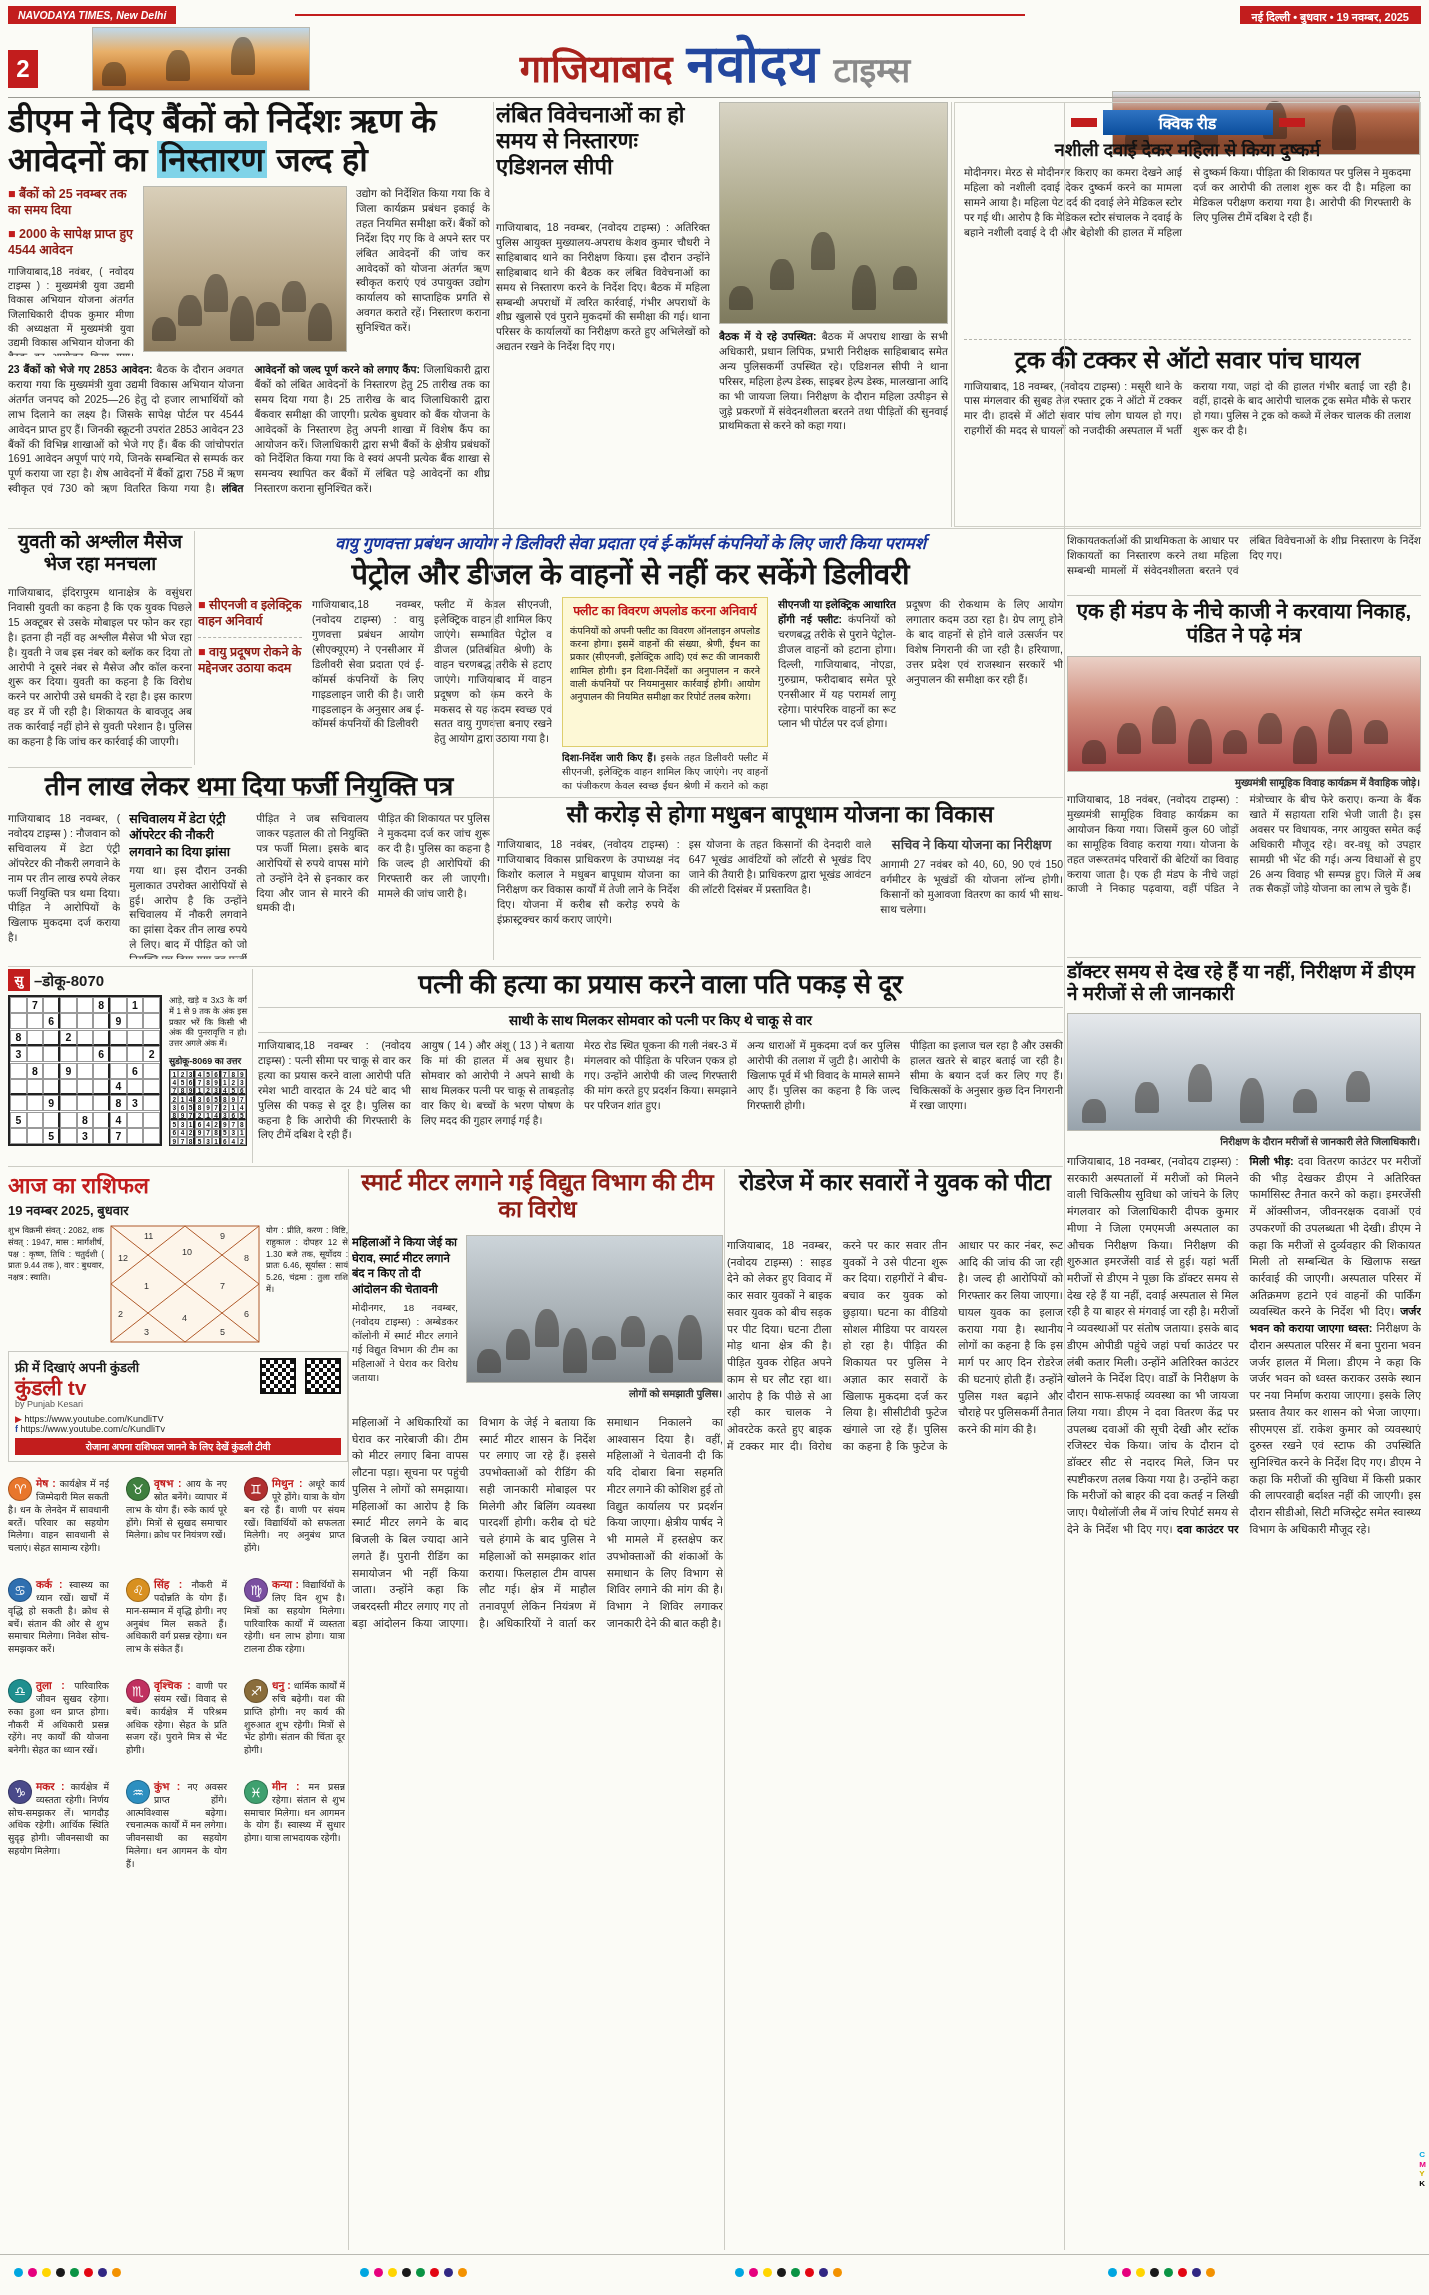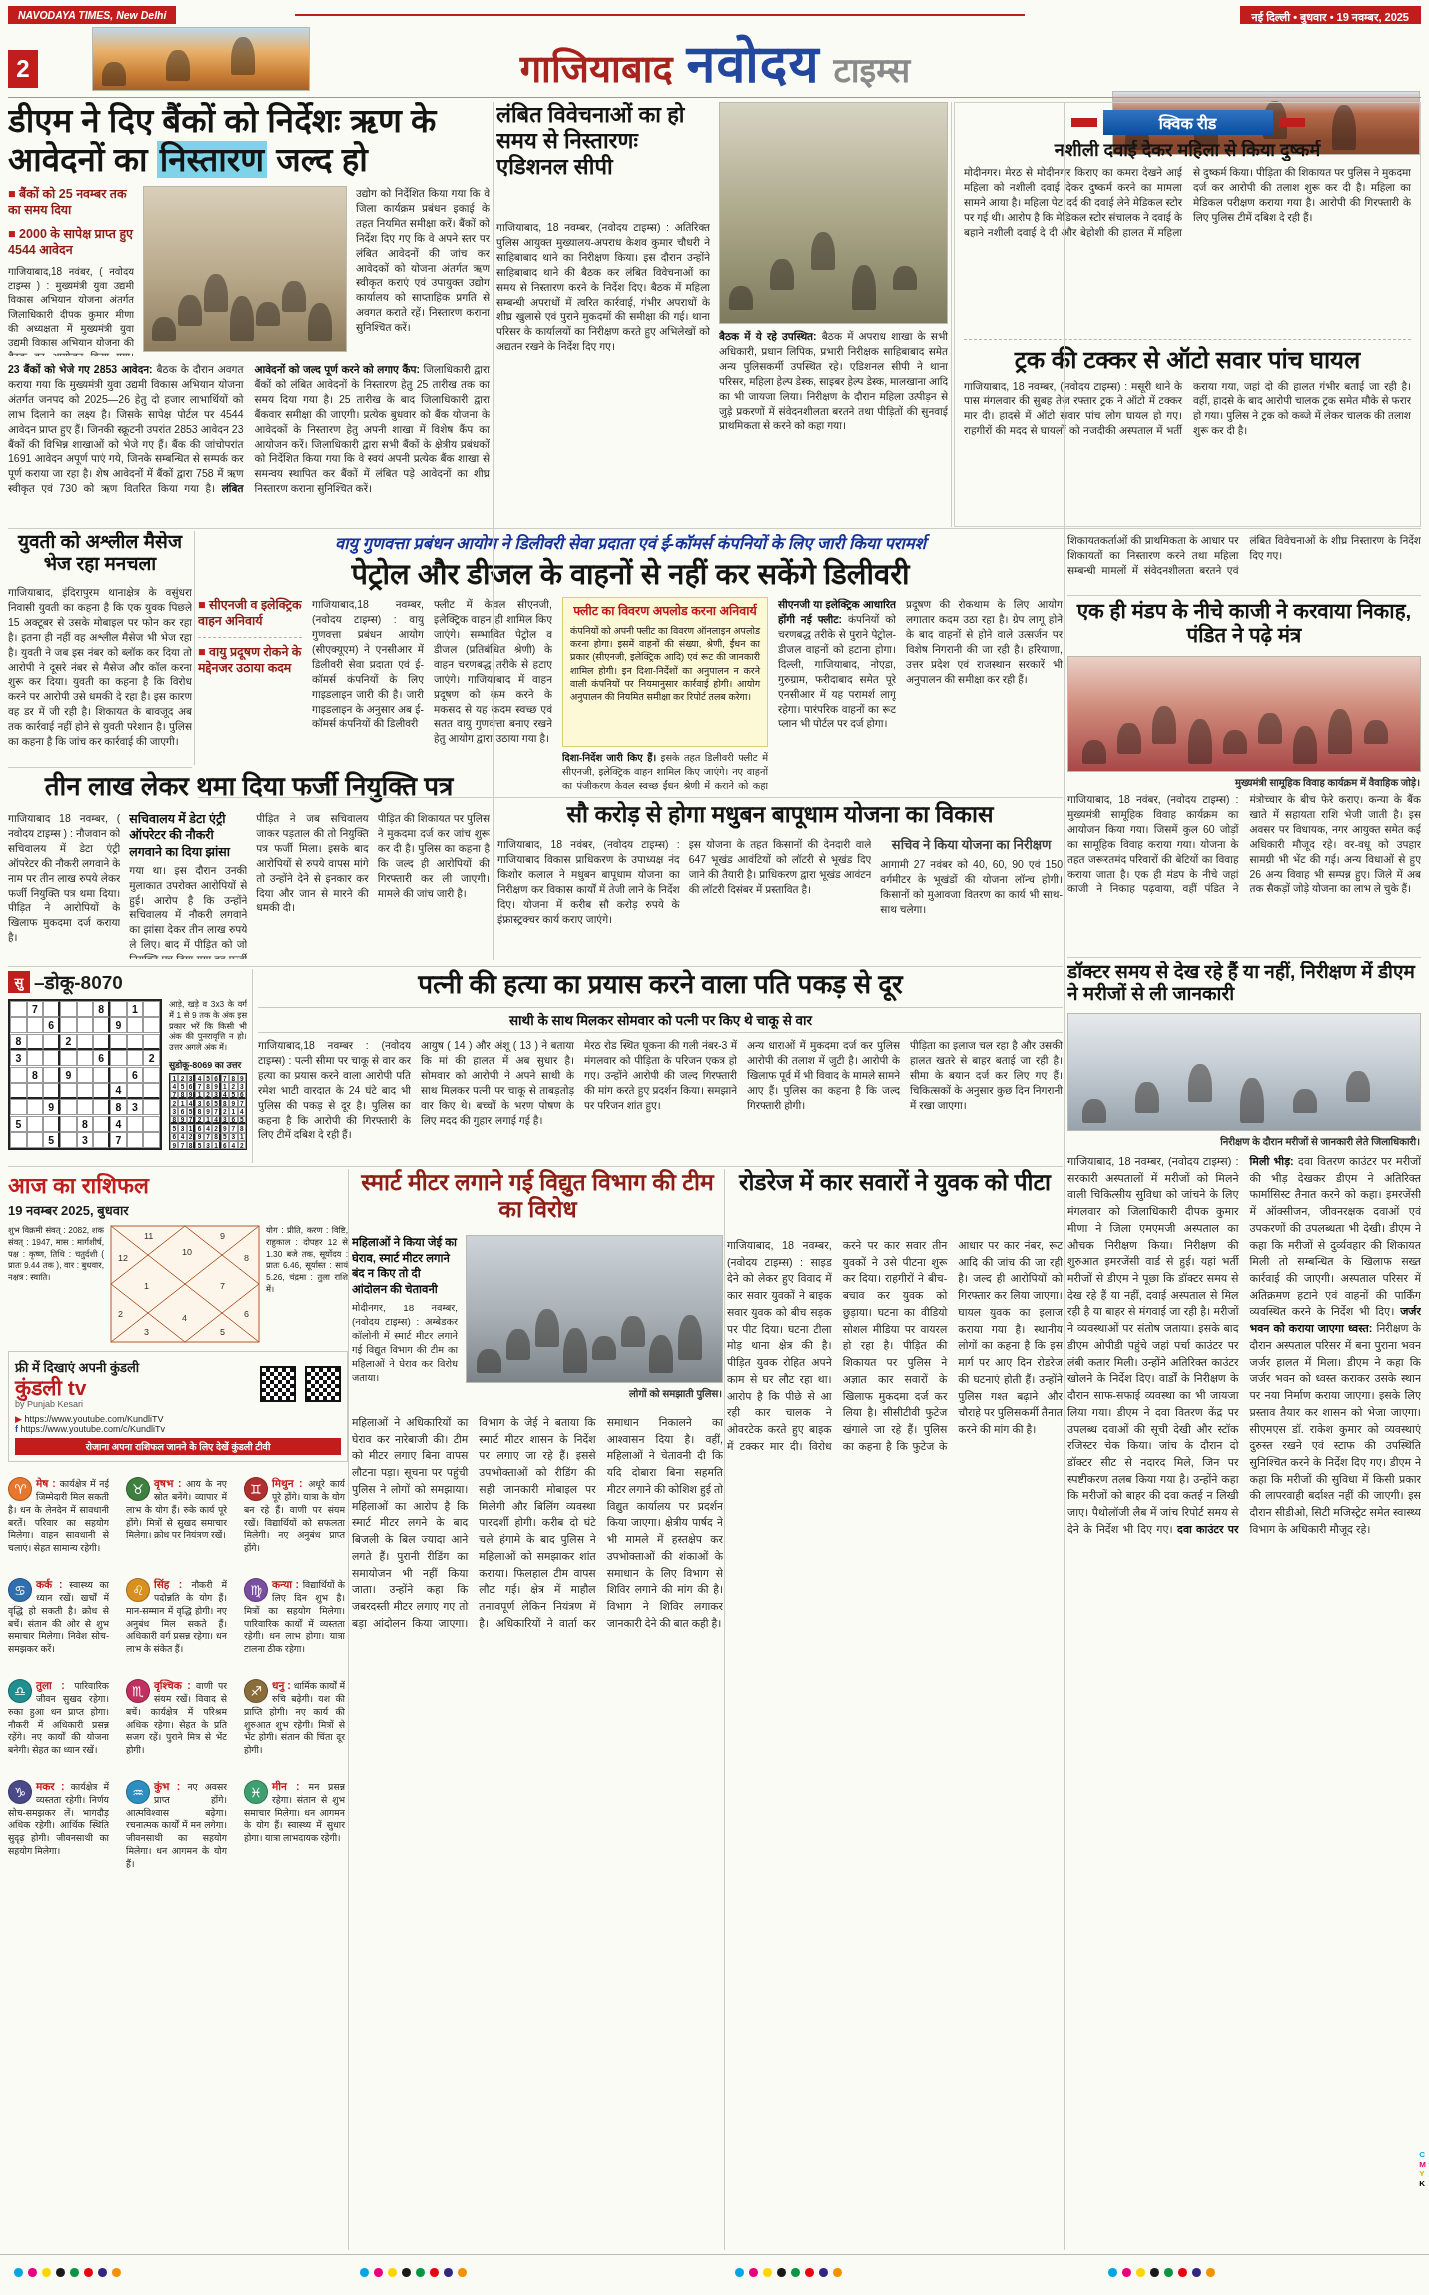--- a/index.html
+++ b/index.html
@@ -210,21 +210,21 @@
       <div style="flex:1;overflow:hidden">
         <div class="subhead center" style="font-size:13px;color:#404040;line-height:1.3;margin-bottom:3px">सचिव ने किया योजना का निरीक्षण</div>
         <div class="body-txt">आगामी 27 नवंबर को 40, 60, 90 एवं 150 वर्गमीटर के भूखंडों की योजना लॉन्च होगी। किसानों को मुआवजा वितरण का कार्य भी साथ-साथ चलेगा।</div>
       </div>
     </div>
   </div>
 
   <div class="abs" style="left:8px;top:969px;width:245px;height:194px;overflow:hidden">
     <div style="display:flex;align-items:center;gap:4px;margin-bottom:4px">
       <span class="redbox" style="width:22px;height:22px;display:flex;align-items:center;justify-content:center;font-size:13px">सु</span>
-      <span style="font-weight:bold;font-size:19px">–डोकू-8070</span>
+      <span style="font-weight:bold;font-size:15px">–डोकू-8070</span>
     </div>
     <div style="display:flex;gap:7px">
       <div class="su-wrap" style="width:154px">
           <span class="su-cell"></span>
           <span class="su-cell">7</span>
           <span class="su-cell br"></span>
           <span class="su-cell"></span>
           <span class="su-cell"></span>
           <span class="su-cell br">8</span>
           <span class="su-cell"></span>
@@ -449,21 +449,21 @@
         <text x="110" y="110" font-size="9" fill="#333">5</text>
         <text x="134" y="92" font-size="9" fill="#333">6</text>
         <text x="110" y="64" font-size="9" fill="#333">7</text>
         <text x="134" y="36" font-size="9" fill="#333">8</text>
         <text x="110" y="14" font-size="9" fill="#333">9</text>
       </svg>
       <div style="flex:1;font-size:8.4px;line-height:1.4;text-align:justify">योग : प्रीति, करण : विष्टि, राहुकाल : दोपहर 12 से 1.30 बजे तक, सूर्योदय : प्रातः 6.46, सूर्यास्त : सायं 5.26, चंद्रमा : तुला राशि में।</div>
     </div>
 
     <div style="border:1px solid #c9c9c2;margin-top:8px;padding:6px">
-      <div style="display:flex;gap:9px;align-items:center">
+      <div style="display:flex;gap:9px;align-items:flex-start">
         <div style="flex:1">
           <div style="font-size:13px;font-weight:bold">फ्री में दिखाएं अपनी कुंडली</div>
           <div style="font-size:21px;font-weight:bold;color:#b91c1c;line-height:1.1">कुंडली tv</div>
           <div style="font-size:9px;color:#555">by Punjab Kesari</div>
         </div>
         <div class="qr"></div>
         <div class="qr"></div>
       </div>
       <div style="font-size:9px;margin-top:5px">
         <span style="color:#c21d1d">▶</span>

